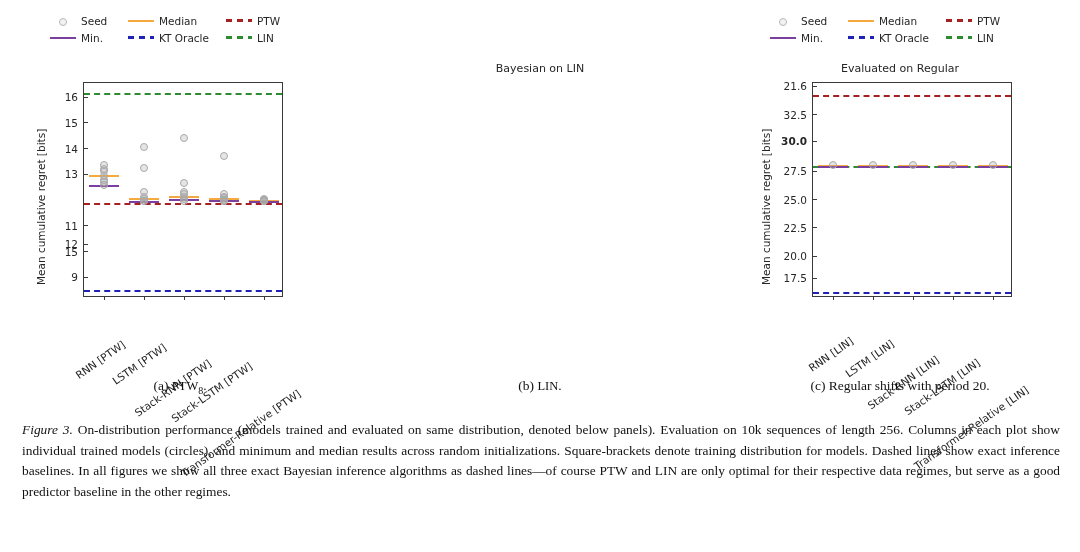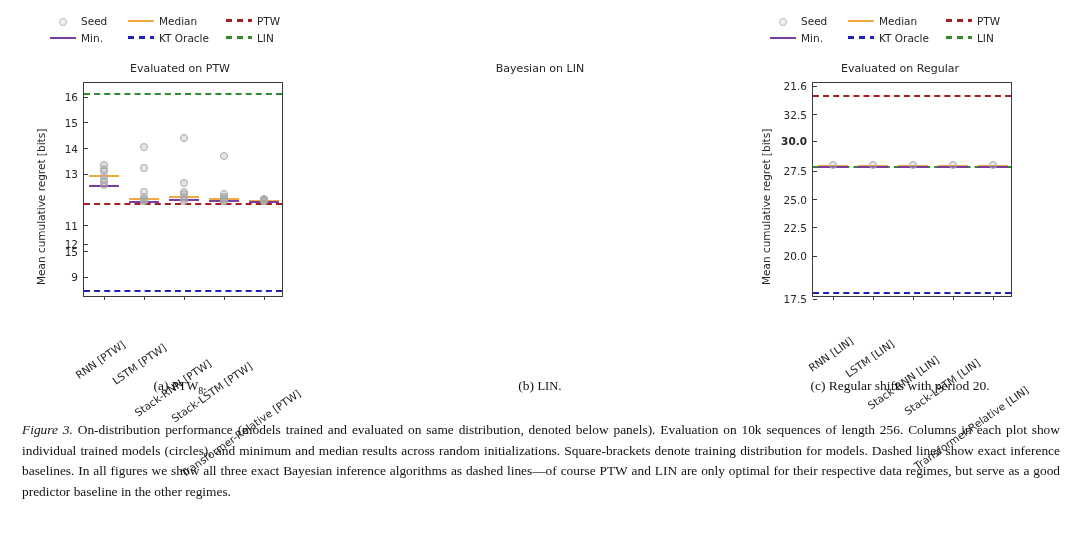--- a/index.html
+++ b/index.html
@@ -109,21 +109,20 @@
           </span>
           <span class="leg-label">KT Oracle</span>
         </div>
         <div class="leg-item">
           <span class="leg-key">
             <span class="leg-dash" style="color: rgb(46, 139, 49);"></span>
           </span>
           <span class="leg-label">LIN</span>
         </div>
       </div>
-    <div class="plot-title">Evaluated on PTW</div>
     <div class="ylabel">Mean cumulative regret [bits]</div>
     <div class="axes" id="ax0">
         <div class="ytick" style="top: 194.401px;">9</div>
         <div class="ytick" style="top: 168.653px;">15</div>
         <div class="ytick" style="top: 142.904px; margin-left: 16px;">11</div>
         <div class="ytick" style="top: 117.156px; margin-top: 44px;">12</div>
         <div class="ytick" style="top: 91.4072px;">13</div>
         <div class="ytick" style="top: 65.6587px;">14</div>
         <div class="ytick" style="top: 39.9102px;">15</div>
         <div class="ytick" style="top: 14.1617px;">16</div>
@@ -222,21 +221,21 @@
         <div class="leg-item">
           <span class="leg-key">
             <span class="leg-dash" style="color: rgb(46, 139, 49);"></span>
           </span>
           <span class="leg-label">LIN</span>
         </div>
       </div>
     <div class="plot-title">Bayesian on LIN</div>
     <div class="ylabel">Mean cumulative regret [bits]</div>
     <div class="axes" id="ax1">
-        <div class="ytick" style="top: 216px; text-align: center;">17.5</div>
+        <div class="ytick" style="top: 195px; text-align: center;">17.5</div>
         <div class="ytick" style="top: 173.132px;">20.0</div>
         <div class="ytick" style="top: 144.842px;">22.5</div>
         <div class="ytick" style="top: 116.553px;">25.0</div>
         <div class="ytick" style="top: 88.2632px;">27.5</div>
         <div class="ytick" style="top: 58px; font-weight: bold;">30.0</div>
         <div class="ytick" style="top: 31.6842px;">32.5</div>
         <div class="ytick" style="top: 3.39474px;">21.6</div>
         <div class="hline dashed" style="top: 83.1711px; border-top-color: rgb(46, 139, 49);"></div>
         <div class="hline dashed" style="top: 12.4474px; border-top-color: rgb(165, 33, 33);"></div>
         <div class="hline dashed" style="top: 208.776px; border-top-color: rgb(31, 35, 181);"></div>

